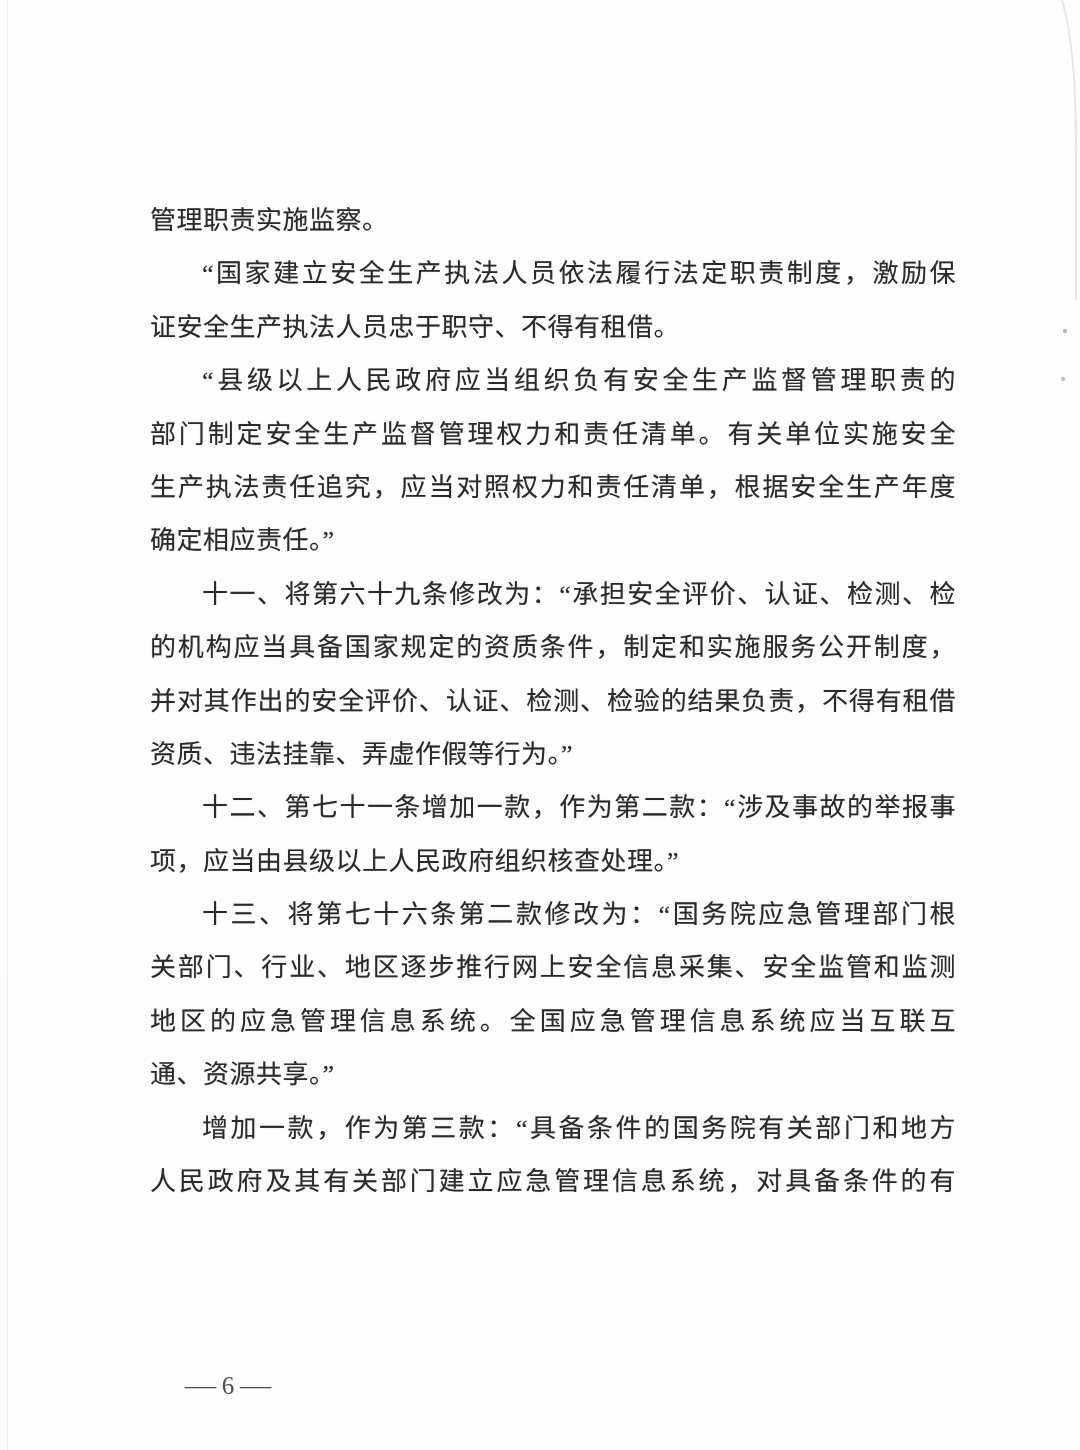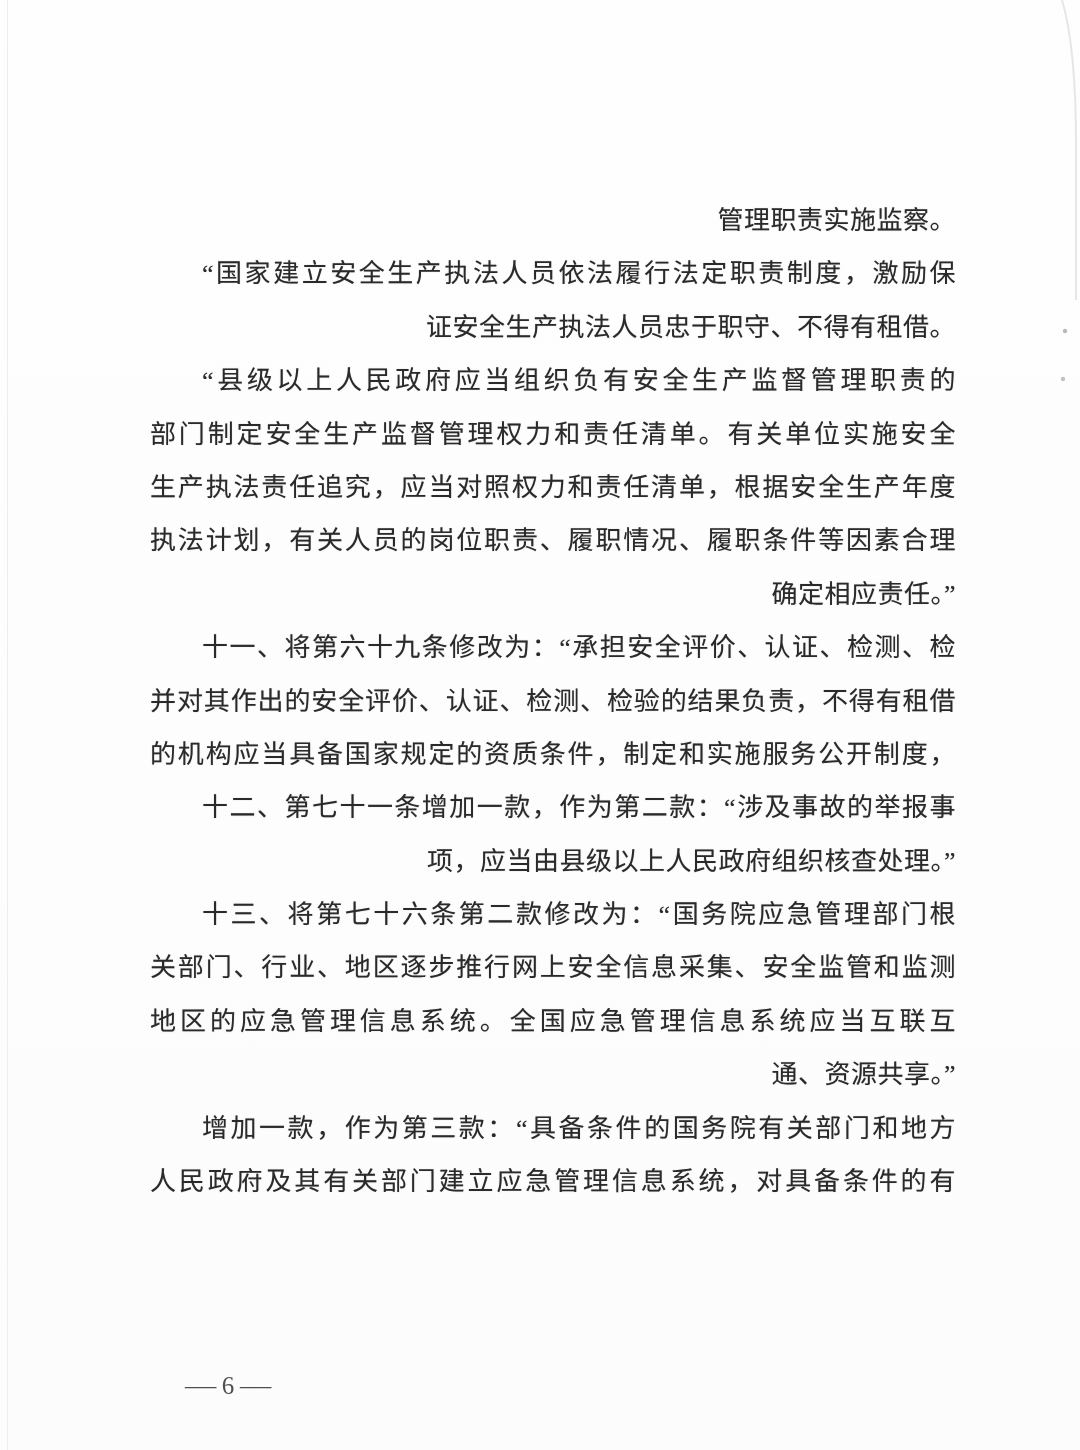--- a/index.html
+++ b/index.html
@@ -42,21 +42,21 @@
     color: #2a2a2a;
     font-size: 26px;
     text-shadow: 0 0 1px rgba(45, 45, 45, 0.35);
     letter-spacing: 0.5px;
   }
   .line {
     height: 53.4px;
     line-height: 53.4px;
     white-space: nowrap;
     overflow: visible;
-    text-align: right;
+    text-align: left;
   }
   .line.fill {
     white-space: normal;
     text-align: justify;
     
     text-align-last: justify;
     text-justify: inter-character;
     overflow: hidden;
   }
   .line.indent {
@@ -96,25 +96,25 @@
   <circle cx="23" cy="379" r="2.2" fill="#c2c2c2"></circle>
 </svg>
 
 <div class="content">
   <div class="line">管理职责实施监察。</div>
   <div class="line indent fill">“国家建立安全生产执法人员依法履行法定职责制度，激励保</div>
   <div class="line">证安全生产执法人员忠于职守、不得有租借。</div>
   <div class="line indent fill">“县级以上人民政府应当组织负有安全生产监督管理职责的</div>
   <div class="line fill">部门制定安全生产监督管理权力和责任清单。有关单位实施安全</div>
   <div class="line fill">生产执法责任追究，应当对照权力和责任清单，根据安全生产年度</div>
-  <div class="line fill">执法计划，有关人员的岗位职责、履职情况、履职条件等因素合理</div>
   <div class="line">确定相应责任。”</div>
   <div class="line indent fill">十一、将第六十九条修改为：“承担安全评价、认证、检测、检验</div>
+  <div class="line fill">的机构应当具备国家规定的资质条件，制定和实施服务公开制度，</div>
   <div class="line fill">并对其作出的安全评价、认证、检测、检验的结果负责，不得有租借</div>
-  <div class="line fill">的机构应当具备国家规定的资质条件，制定和实施服务公开制度，</div>
+  <div class="line">资质、违法挂靠、弄虚作假等行为。”</div>
   <div class="line indent fill">十二、第七十一条增加一款，作为第二款：“涉及事故的举报事</div>
   <div class="line">项，应当由县级以上人民政府组织核查处理。”</div>
   <div class="line indent fill">十三、将第七十六条第二款修改为：“国务院应急管理部门根</div>
   <div class="line fill">关部门、行业、地区逐步推行网上安全信息采集、安全监管和监测</div>
   <div class="line fill">地区的应急管理信息系统。全国应急管理信息系统应当互联互</div>
   <div class="line">通、资源共享。”</div>
   <div class="line indent fill">增加一款，作为第三款：“具备条件的国务院有关部门和地方</div>
   <div class="line fill">人民政府及其有关部门建立应急管理信息系统，对具备条件的有</div>
 </div>
 

